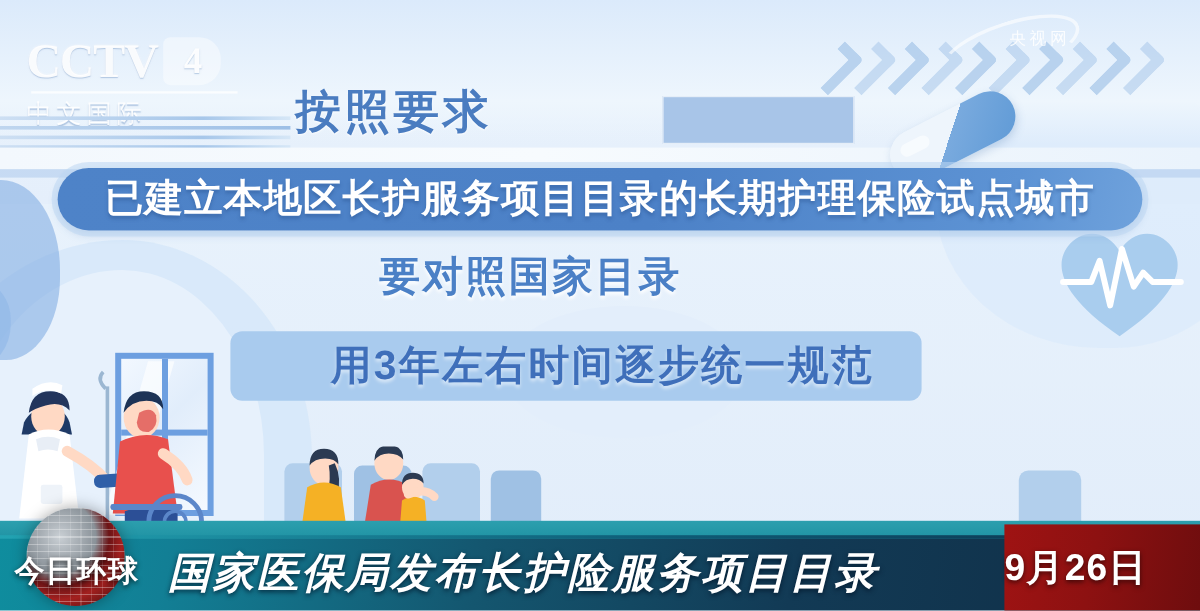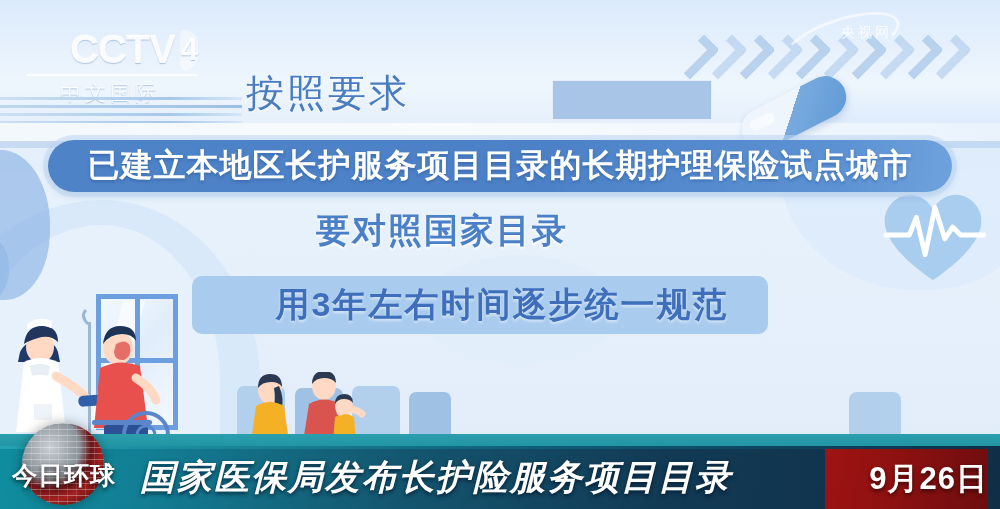--- a/index.html
+++ b/index.html
@@ -92,49 +92,48 @@
     transform: rotate(-18deg);
   }
 
   
   .logo { position: absolute; left: 22px; top: 27px; width: 176px; height: 78px; }
   .logo-main {
     font-size: 40px; font-weight: bold; letter-spacing: -1px;
     color: rgba(255,255,255,.92);
     text-shadow: 0 1px 1px rgba(120,155,200,.55), 0 0 2px rgba(255,255,255,.9);
     display: flex; align-items: center; gap: 5px;
-    font-family: Liberation Sans, sans-serif;
-    margin-left: 48px;
+    font-family: Liberation Serif, serif;
   }
   .logo-four {
     width: 48px; height: 40px; border-radius: 6px 18px 18px 6px;
     background: rgba(255,255,255,.42);
     display: flex; align-items: center; justify-content: center;
     font-size: 31px; color: rgba(255,255,255,.95);
     text-shadow: 0 1px 1px rgba(120,155,200,.5);
   }
   .logo-rule { height: 2px; background: rgba(255,255,255,.75); margin: 2px 0 3px 4px; }
   .logo-sub {
-    font-size: 21px; letter-spacing: 4px; text-align: center;
+    font-size: 21px; letter-spacing: 4px; text-align: left;
     color: rgba(255,255,255,.9);
     text-shadow: 0 1px 1px rgba(120,155,200,.55);
   }
 
   
   .stripes { position: absolute; left: 0; top: 97px; width: 242px; height: 40px; }
   .stripes i {
     display: block; height: 3px; margin-bottom: 5px;
     background: linear-gradient(90deg, #cddff3 0%, #a7c7ea 70%, #d6e7f7 100%);
   }
   .stripes i:nth-child(2) { background: linear-gradient(90deg,#bfd6ef,#9dbfe6); }
 
   
   .kicker {
     position: absolute; left: 246px; top: 68px;
-    font-size: 38px; font-weight: normal; color: #4a7cc0;
+    font-size: 38px; font-weight: bold; color: #4a7cc0;
     letter-spacing: 3px;
     text-shadow: 0 1px 2px rgba(255,255,255,.9);
   }
   .hdr-box {
     position: absolute; left: 552px; top: 80px; width: 160px; height: 40px;
     background: #a8c5e8; border: 1px solid rgba(255,255,255,.7);
   }
   .hdr-band {
     position: absolute; left: 0; top: 123px; width: 1000px; height: 18px;
     background: linear-gradient(90deg, #f3f8fd 0%, #f7fbfe 45%, #eaf3fc 100%);
@@ -248,23 +247,23 @@
     z-index: 3;
   }
   .ticker-head {
     position: absolute; left: 140px; bottom: 8px;
     font-size: 35px; font-weight: bold; color: #ffffff;
     letter-spacing: 2px;
     text-shadow: 0 2px 4px rgba(0,20,40,.8);
     font-style: italic;
   }
   .date-box {
-    position: absolute; right: 12px; bottom: 0; width: 163px; height: 60px;
+    position: absolute; right: 0; bottom: 0; width: 163px; height: 72px;
     background: linear-gradient(100deg, #9f1313 0%, #8d1111 45%, #6e0d0e 100%);
-    display: flex; align-items: center; justify-content: flex-end;
+    display: flex; align-items: center; justify-content: flex-start;
   }
   .date-box span {
     font-size: 31px; font-weight: bold; color: #fff;
     letter-spacing: 1px; text-shadow: 0 2px 4px rgba(0,0,0,.6);
   }
 </style>
 </head>
 <body>
 
 <div id="stage">

